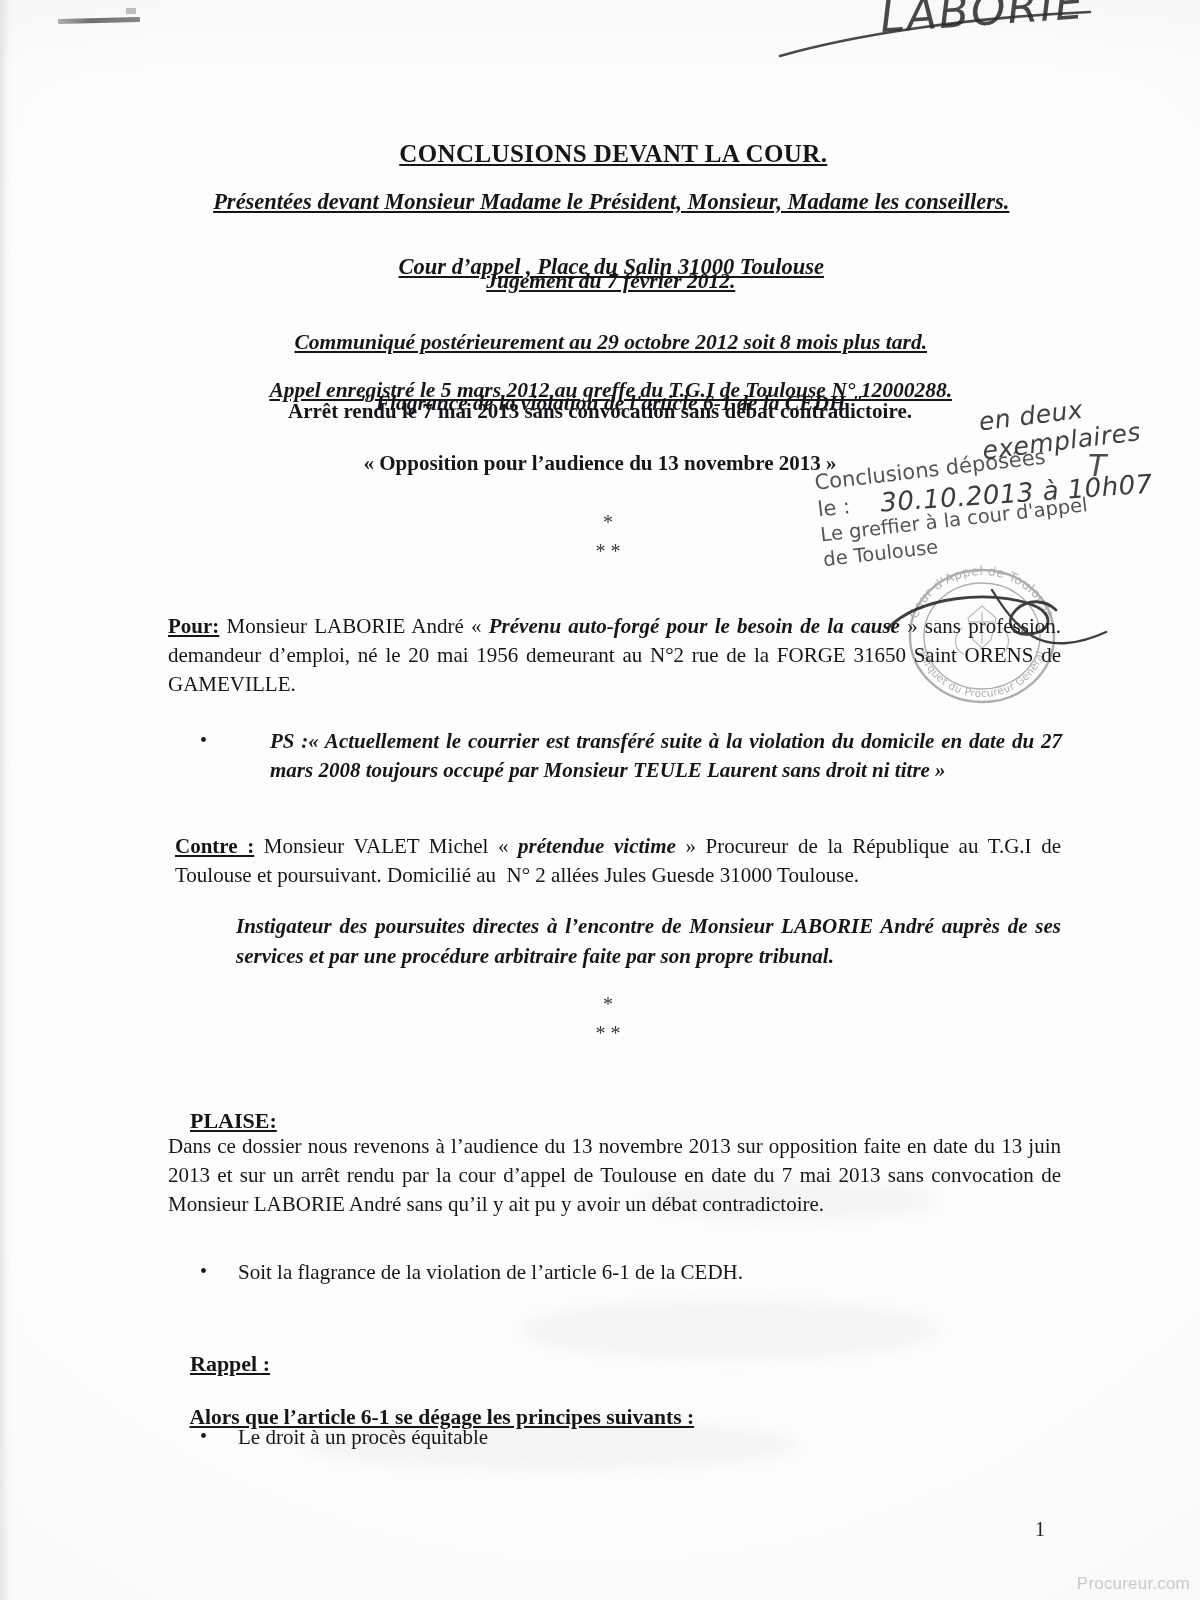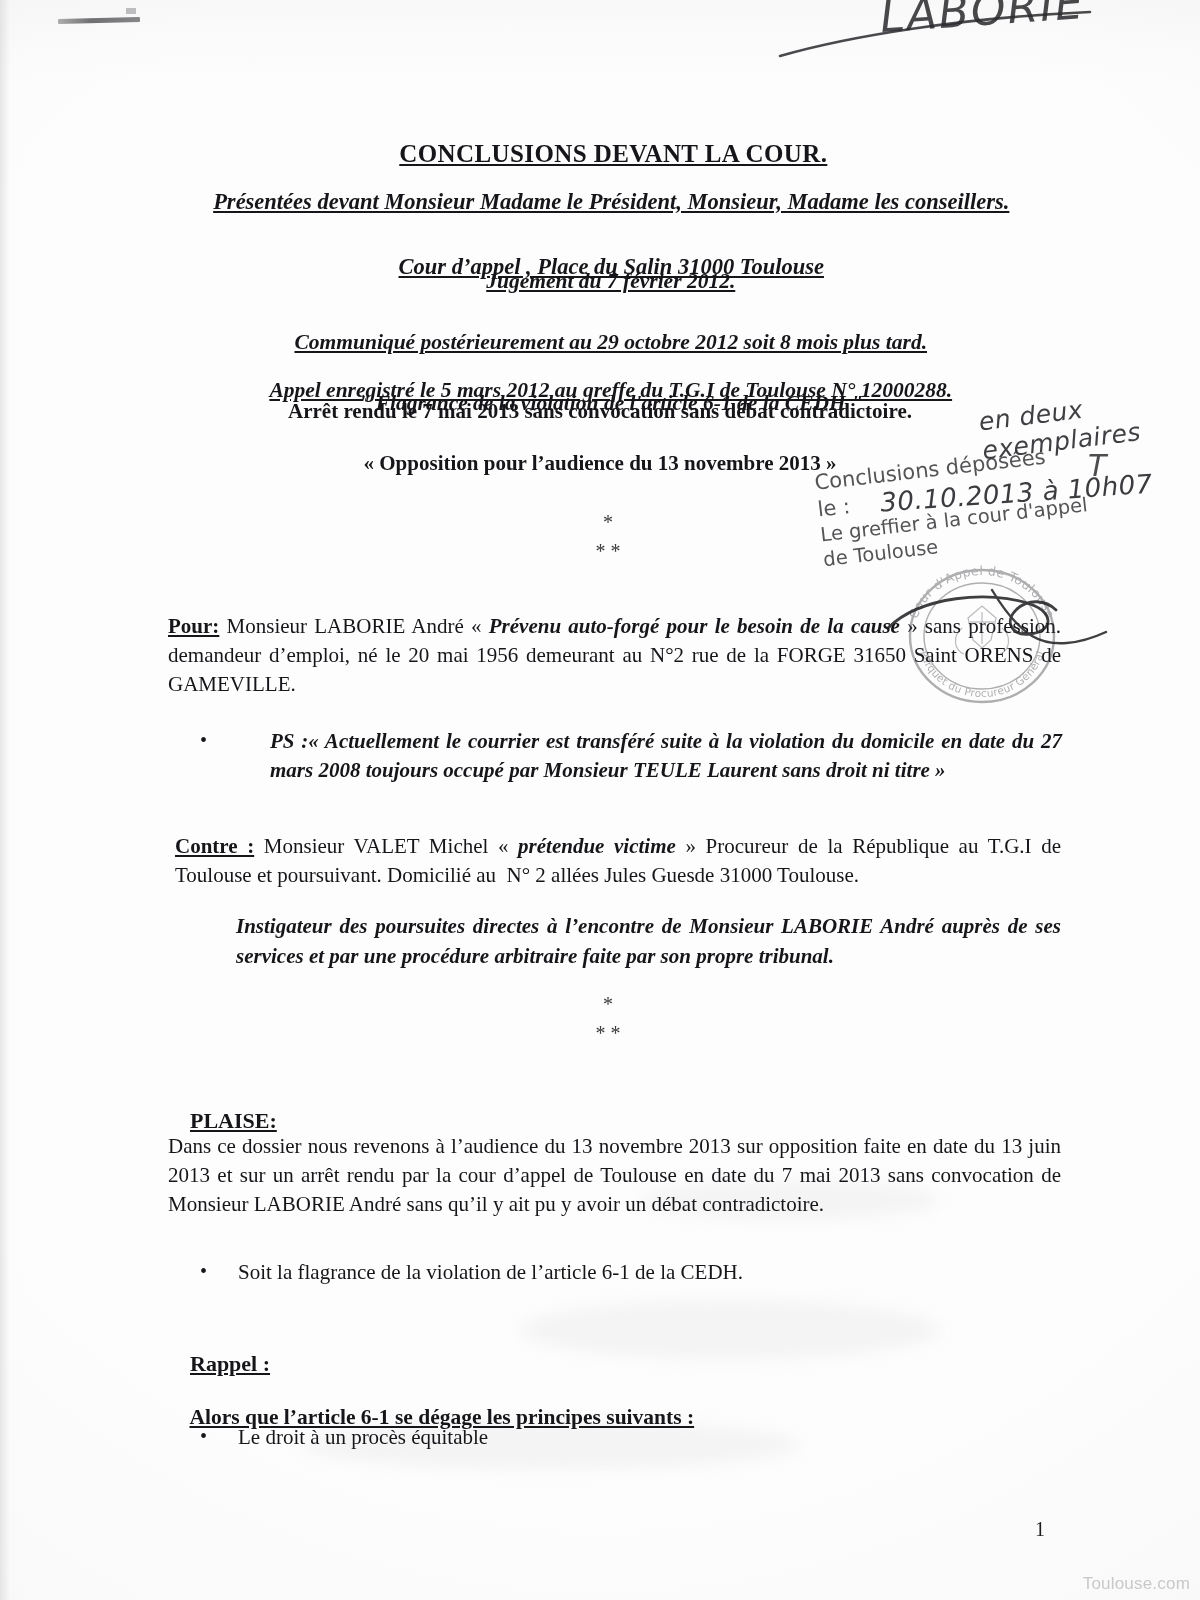--- a/index.html
+++ b/index.html
@@ -429,15 +429,15 @@
       </g>
     </svg>
 
     <svg id="sig-squiggle" viewBox="0 0 230 100">
       <path d="M8,58 C40,26 110,20 150,34 C176,43 172,62 150,64 C132,66 124,52 136,40 C148,28 166,30 176,40" stroke="#1e1e22" stroke-width="2.8" fill="none" stroke-linecap="round"></path>
       <path d="M112,20 C124,40 136,56 152,66 C172,78 200,74 226,62" stroke="#1e1e22" stroke-width="2.4" fill="none" stroke-linecap="round"></path>
     </svg>
 
   </div>
 
-  <div id="watermark">Toulouse.com</div>
+  <div id="watermark">Procureur.com</div>
 
 </div>
 
 </body></html>

